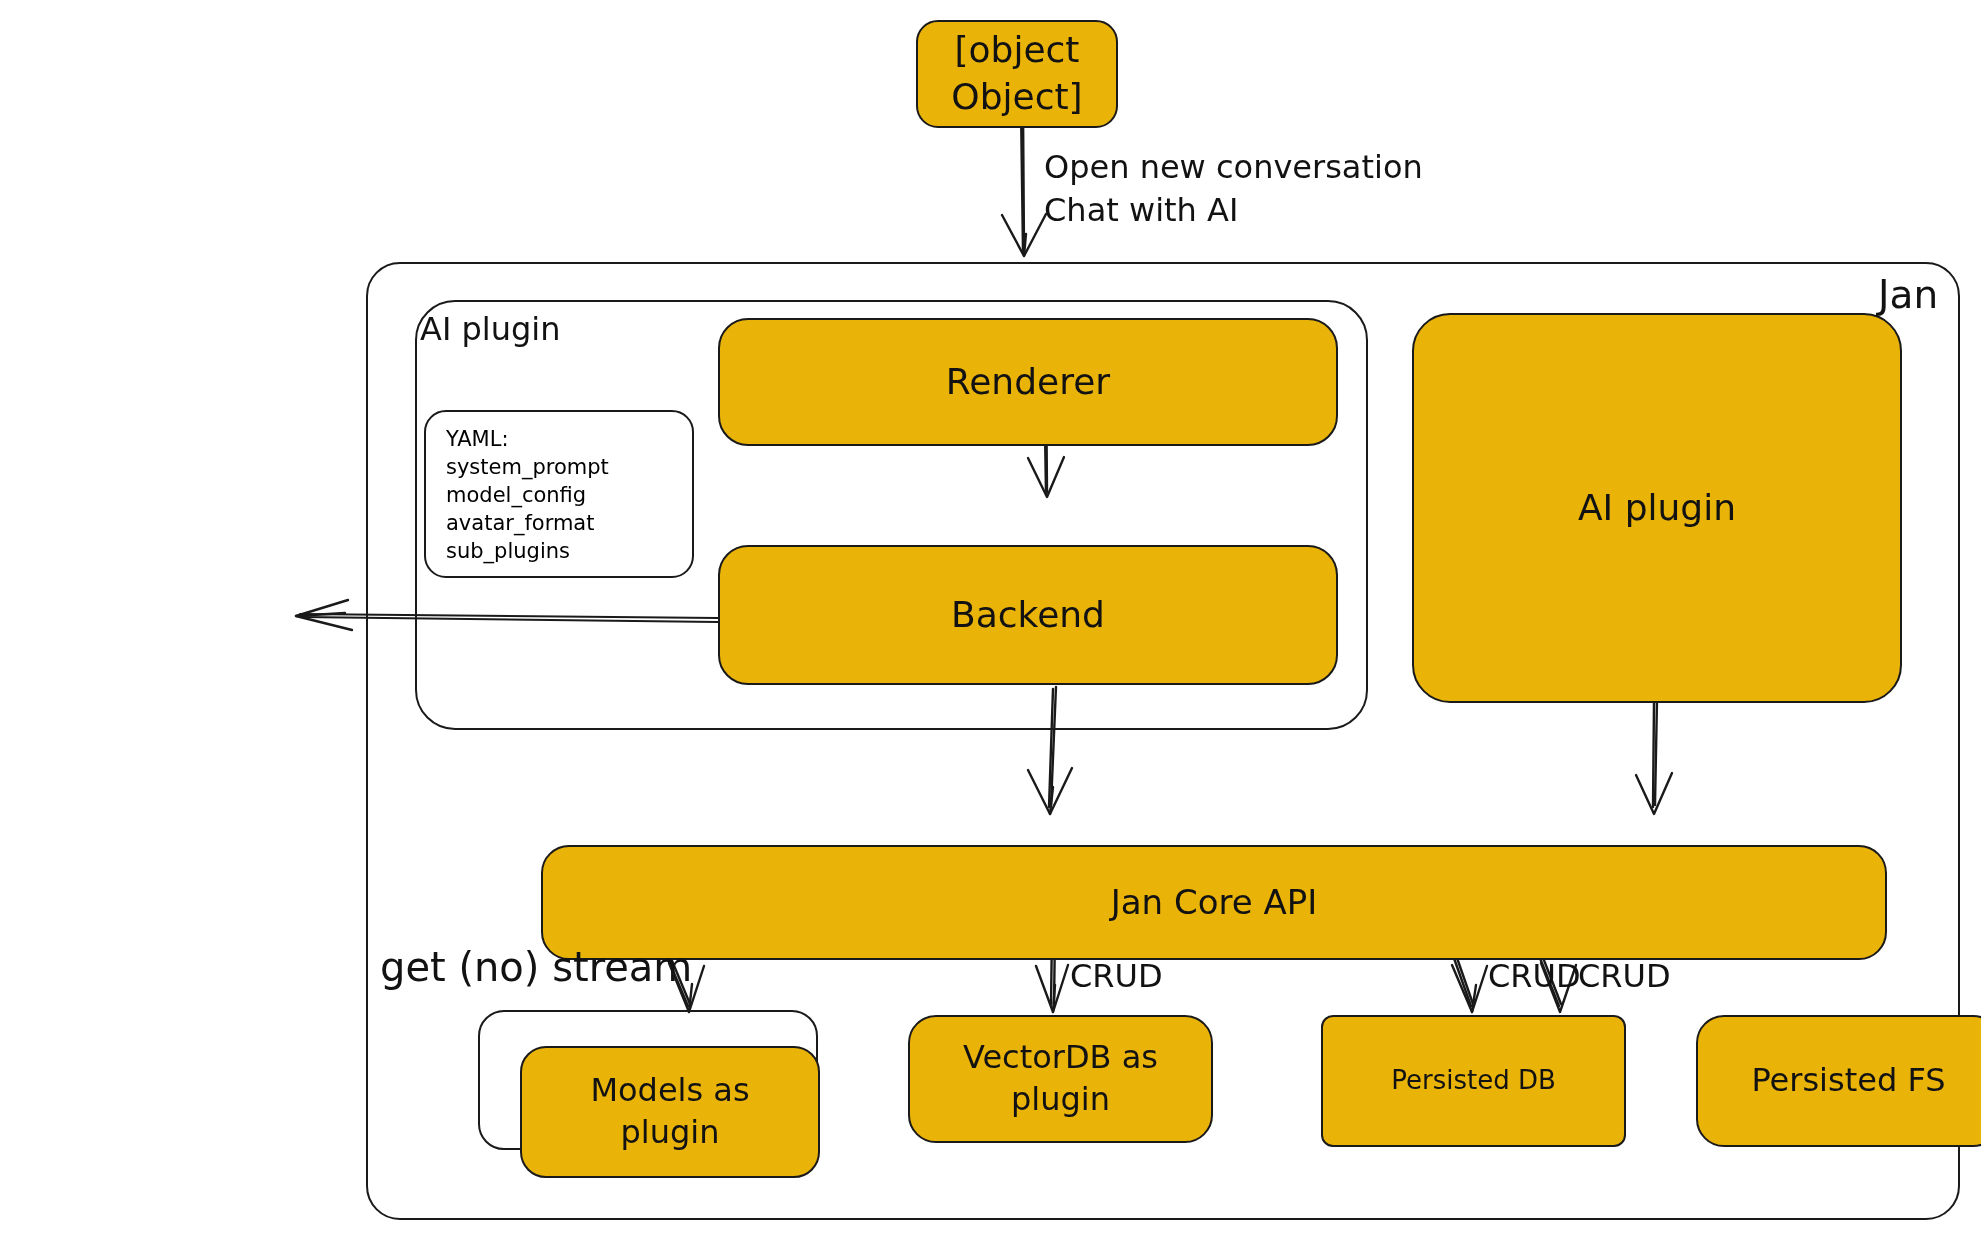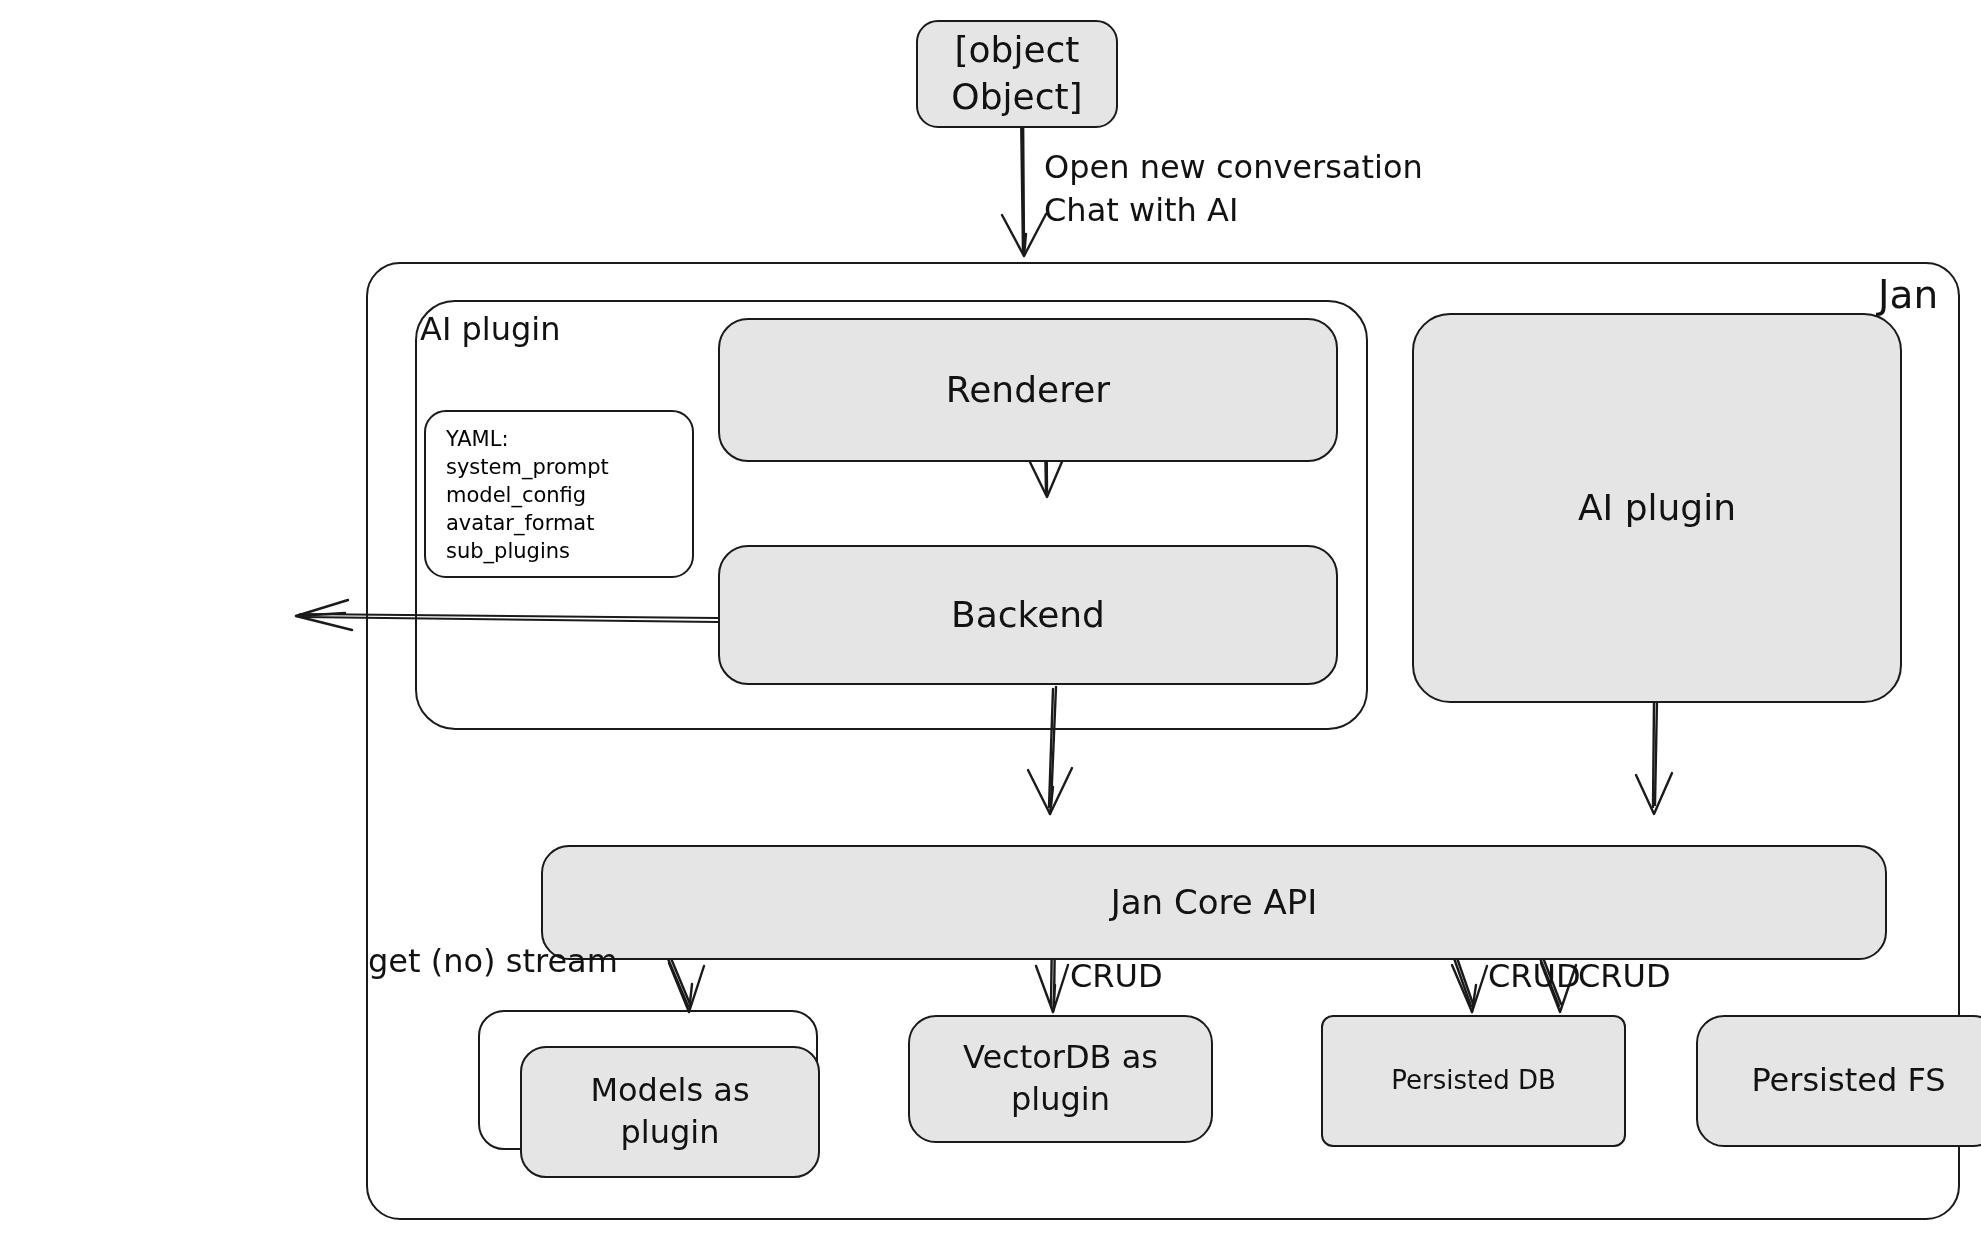--- a/index.html
+++ b/index.html
@@ -22,21 +22,21 @@
     left: 0; top: 0;
     width: 1981px;
     height: 1246px;
     pointer-events: none;
   }
   .node {
     position: absolute;
     box-sizing: border-box;
     border: 2.6px solid #1a1a1a;
     border-radius: 26px;
-    background: #e5e5e5;
+    background: #eab308;
     display: flex;
     align-items: center;
     justify-content: center;
     text-align: center;
     color: #121212;
     font-family: "DejaVu Sans", sans-serif;
     line-height: 1.3;
   }
   .node.ghost {
     background: transparent;
@@ -159,21 +159,21 @@
   <div class="yaml-box" style="left:424px; top:410px; width:270px; height:168px;">
     <div class="yaml-line">YAML:</div>
     <div class="yaml-line">system_prompt</div>
     <div class="yaml-line">model_config</div>
     <div class="yaml-line">avatar_format</div>
     <div class="yaml-line">sub_plugins</div>
   </div>
 
   <div class="node" style="left:916px; top:20px; width:202px; height:108px; font-size:36px; border-radius:22px;">[object Object]</div>
 
-  <div class="node" style="left:718px; top:318px; width:620px; height:144px; font-size:36px; border-radius:30px;">Renderer</div>
+  <div class="node" style="left:718px; top:318px; width:620px; height:128px; font-size:36px; border-radius:30px;">Renderer</div>
 
   <div class="node" style="left:718px; top:545px; width:620px; height:140px; font-size:36px; border-radius:30px;">Backend</div>
 
   <div class="node" style="left:1412px; top:313px; width:490px; height:390px; font-size:36px; border-radius:38px;">AI plugin</div>
 
 
   <div class="node" style="left:541px; top:817px; width:1346px; height:115px; font-size:34px; border-radius:28px;margin-top:28px;">Jan Core API</div>
 
   <div class="node ghost" style="left:478px; top:1010px; width:340px; height:140px; border-radius:26px;"></div>
   <div class="node" style="left:520px; top:1046px; width:300px; height:132px; font-size:32px; border-radius:26px;">
@@ -186,21 +186,21 @@
 plugin</span>
   </div>
 
   <div class="node" style="left:1321px; top:1015px; width:305px; height:132px; font-size:26px; border-radius:12px;">Persisted DB</div>
 
   <div class="node" style="left:1655px; top:1015px; width:305px; height:132px; font-size:32px; border-radius:28px;margin-left:41px;">Persisted FS</div>
 
   <div class="edge-label" style="left:1044px; top:146px; font-size:32px;">Open new conversation
 Chat with AI</div>
 
-  <div class="edge-label" style="left:368px; top:940px; font-size:32px;">get (no) stream</div>
+  <div class="edge-label" style="left:380px; top:940px; font-size:40px;">get (no) stream</div>
 
   <div class="edge-label" style="left:1070px; top:955px; font-size:32px;">CRUD</div>
 
   <div class="edge-label" style="left:1488px; top:955px; font-size:32px;">CRUD</div>
 
   <div class="edge-label" style="left:1578px; top:955px; font-size:32px;">CRUD</div>
 
 </div>
 
 </body></html>

